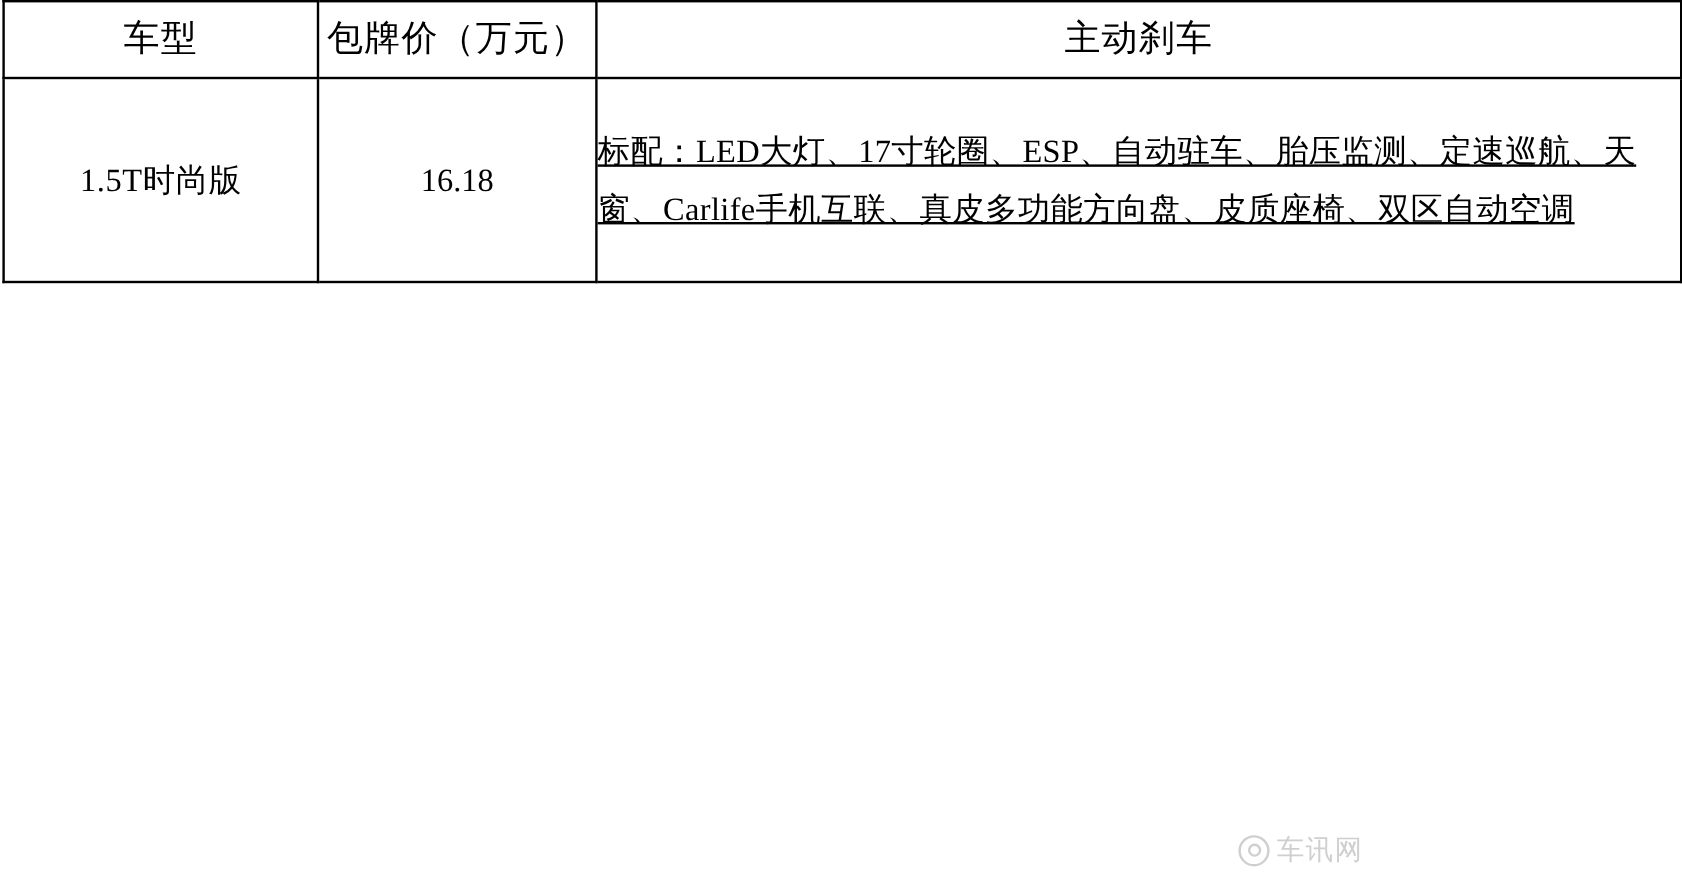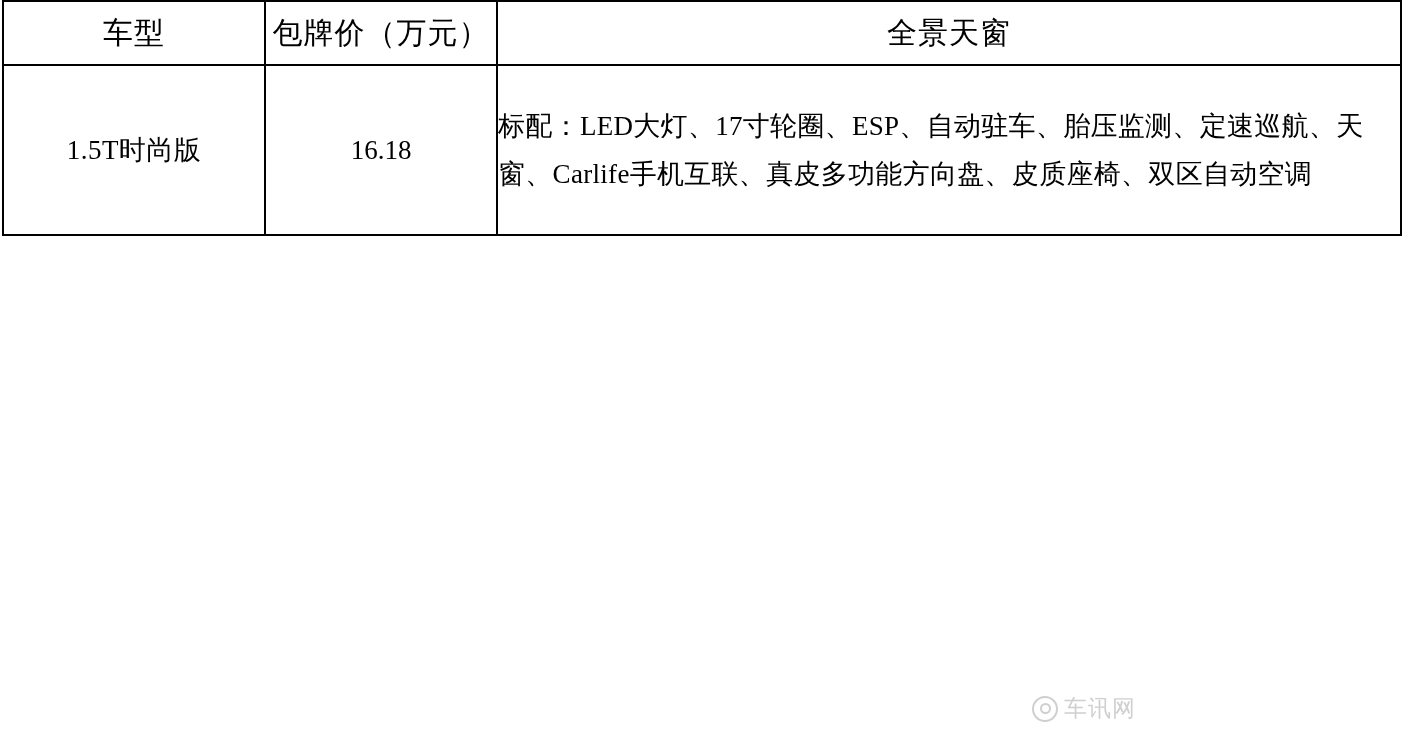--- a/index.html
+++ b/index.html
@@ -56,20 +56,21 @@
     text-align: center;
     font-size: 27px;
     line-height: 36px;
   }
   .config-cell {
     text-align: left;
     font-size: 27px;
     line-height: 48px;
     padding: 10px 14px 10px 16px;
     letter-spacing: 0.3px;
+    text-decoration: underline;
   }
   tr.row-1 td { height: 168px; }
   tr.row-2 td { height: 168px; }
   tr.row-3 td { height: 150px; }
   tr.row-4 td { height: 170px; }
 
   .watermark {
     position: absolute;
     right: 22px;
     bottom: 16px;
@@ -113,21 +114,21 @@
   <table class="spec-table">
     <colgroup>
       <col class="c-model">
       <col class="c-price">
       <col class="c-config">
     </colgroup>
     <thead>
       <tr>
         <th class="hdr-cell">车型</th>
         <th class="hdr-cell">包牌价（万元）</th>
-        <th class="hdr-cell">全景天窗</th>
+        <th class="hdr-cell">主动刹车</th>
       </tr>
     </thead>
     <tbody>
       <tr class="row-1">
         <td class="model-cell">1.5T时尚版</td>
         <td class="price-cell">16.18</td>
         <td class="config-cell">标配：LED大灯、17寸轮圈、ESP、自动驻车、胎压监测、定速巡航、天窗、Carlife手机互联、真皮多功能方向盘、皮质座椅、双区自动空调</td>
       </tr>
     </tbody>
   </table>

